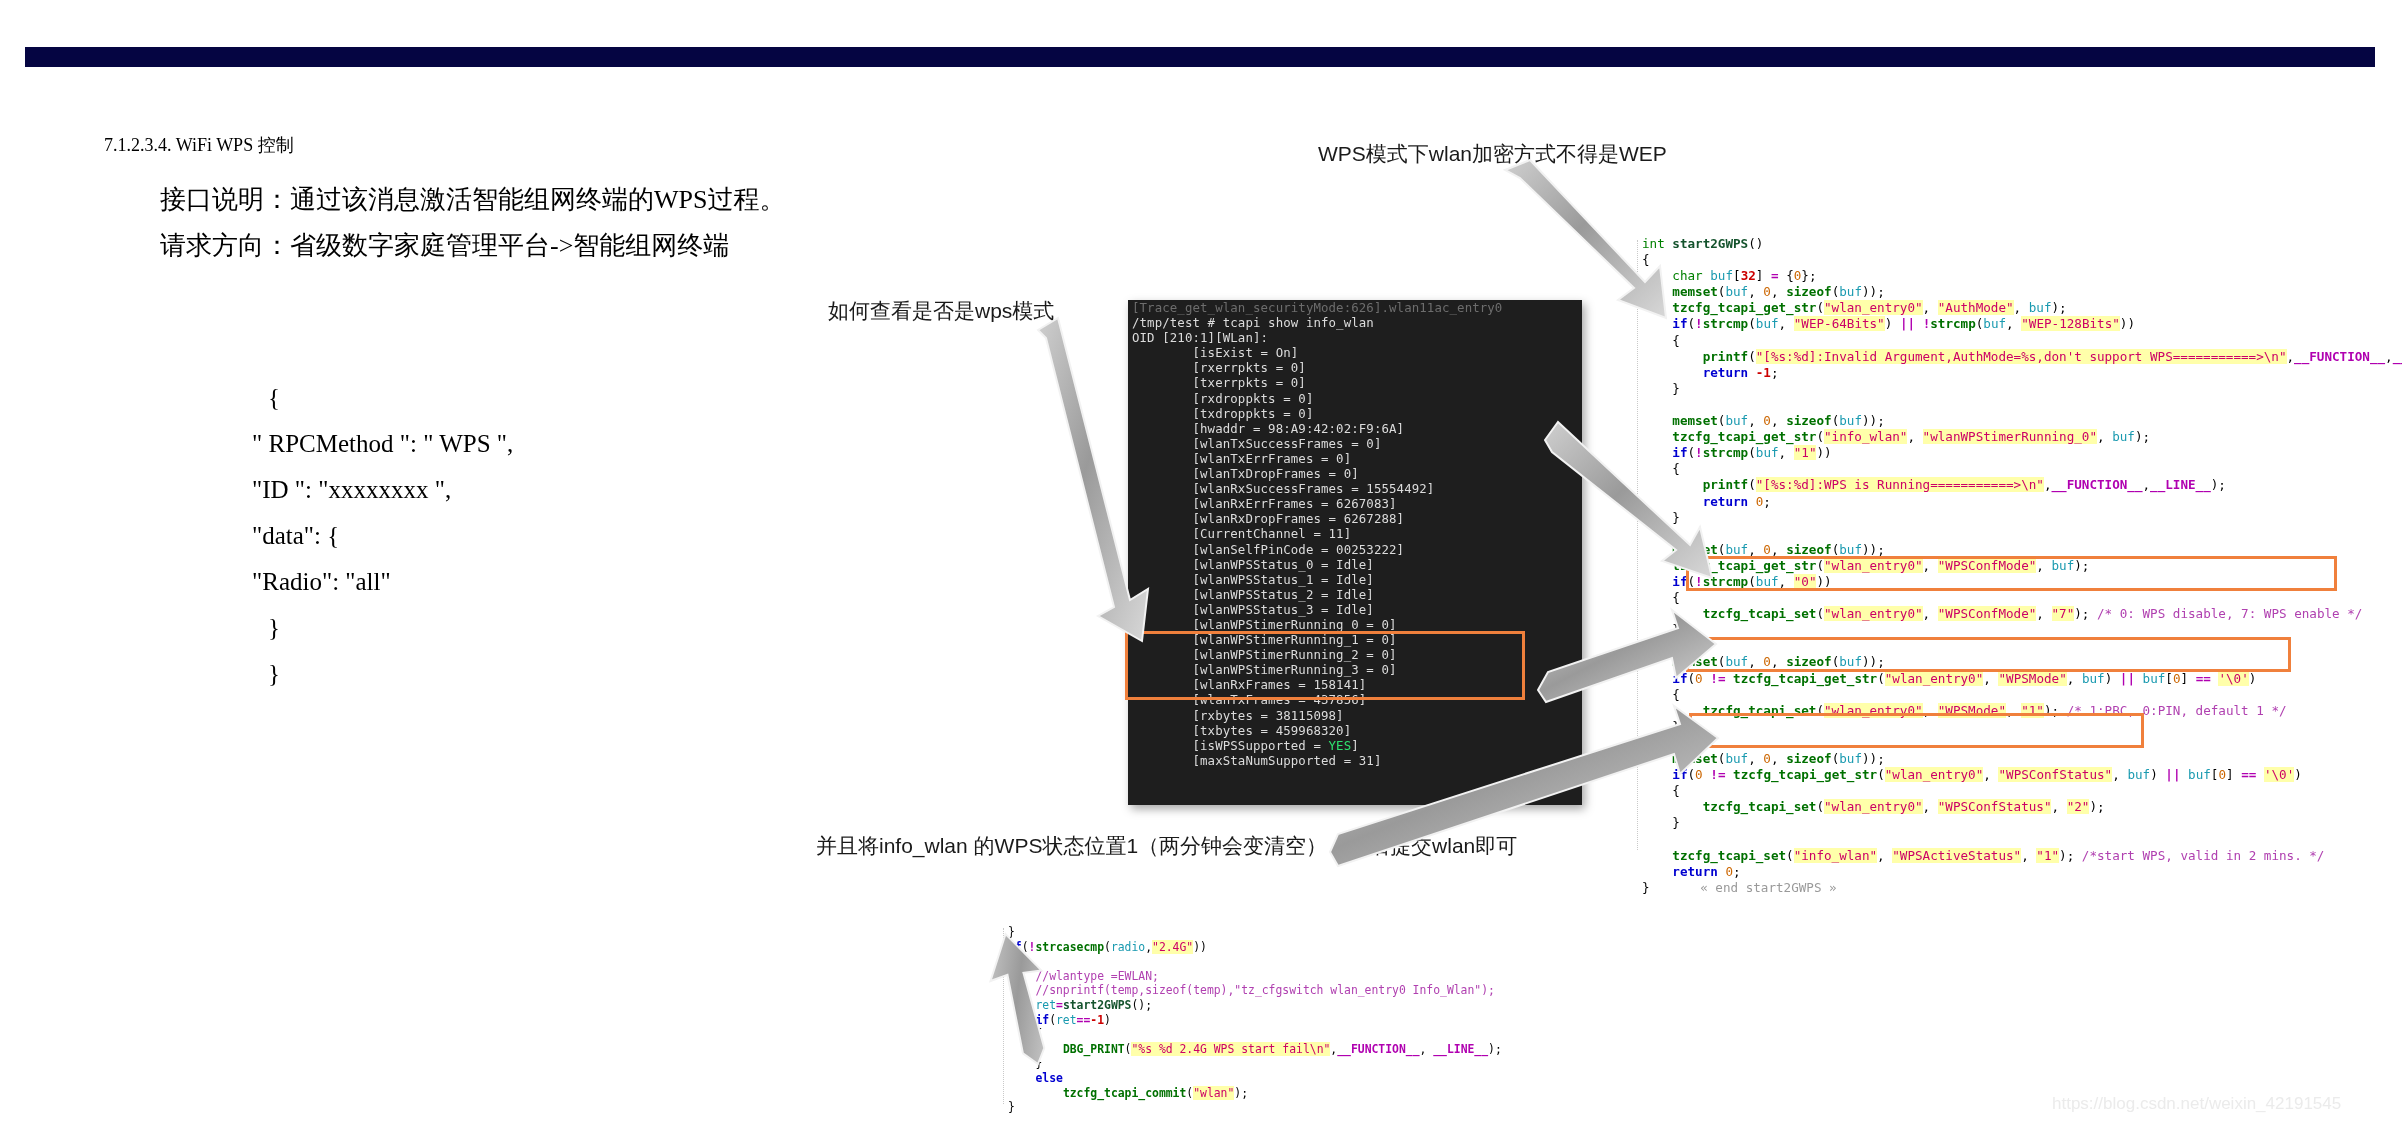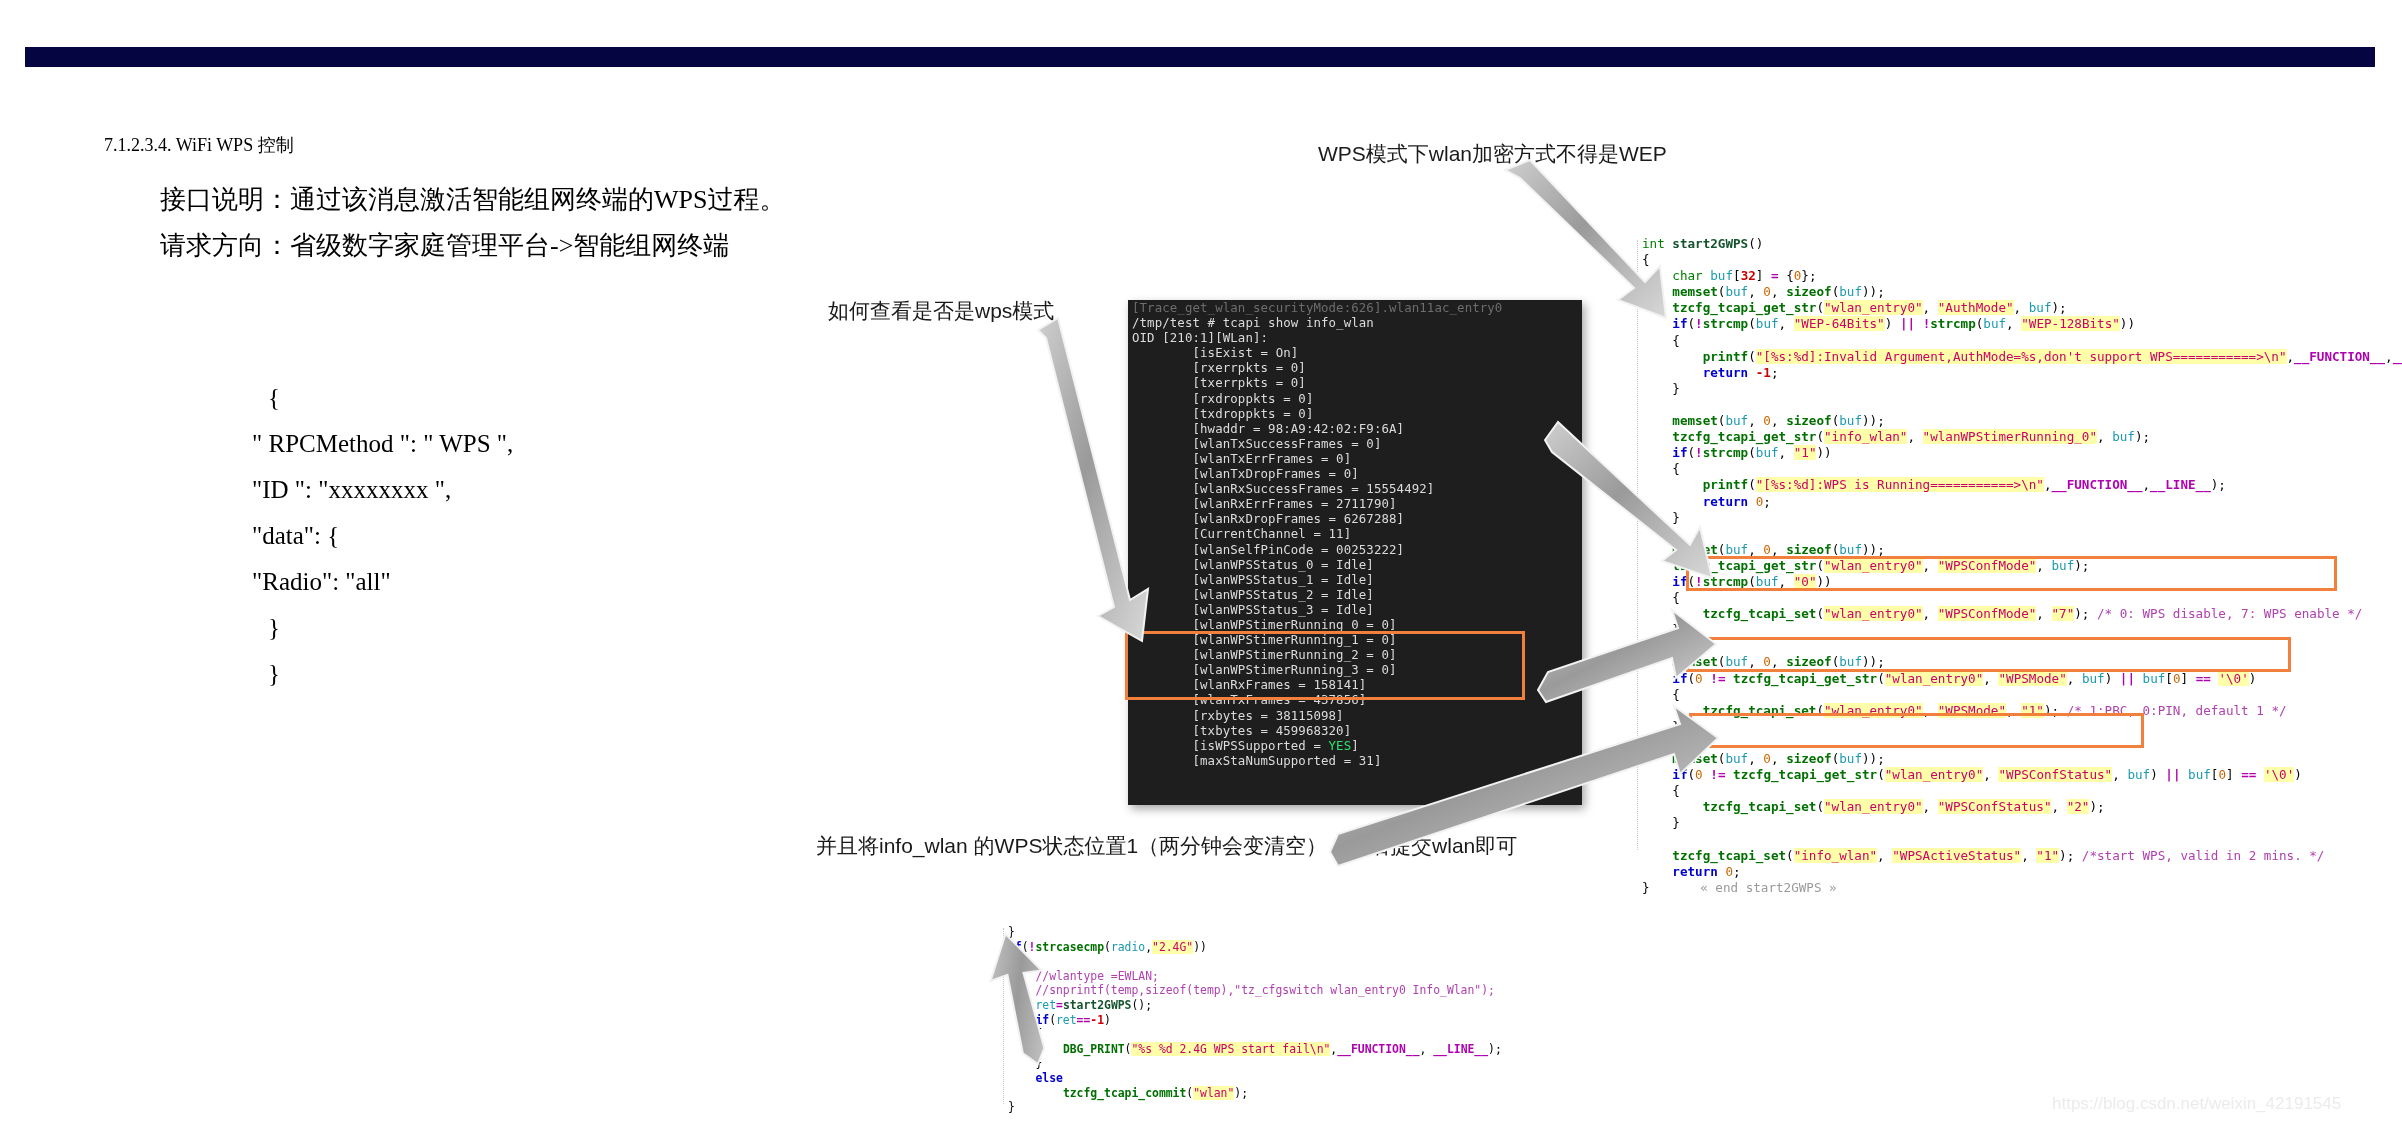--- a/index.html
+++ b/index.html
@@ -133,21 +133,21 @@
       <div class="tline">        [isExist = On]</div>
       <div class="tline">        [rxerrpkts = 0]</div>
       <div class="tline">        [txerrpkts = 0]</div>
       <div class="tline">        [rxdroppkts = 0]</div>
       <div class="tline">        [txdroppkts = 0]</div>
       <div class="tline">        [hwaddr = 98:A9:42:02:F9:6A]</div>
       <div class="tline">        [wlanTxSuccessFrames = 0]</div>
       <div class="tline">        [wlanTxErrFrames = 0]</div>
       <div class="tline">        [wlanTxDropFrames = 0]</div>
       <div class="tline">        [wlanRxSuccessFrames = 15554492]</div>
-      <div class="tline">        [wlanRxErrFrames = 2711790]</div>
+      <div class="tline">        [wlanRxErrFrames = 6267083]</div>
       <div class="tline">        [wlanRxDropFrames = 6267288]</div>
       <div class="tline">        [CurrentChannel = 11]</div>
       <div class="tline">        [wlanSelfPinCode = 00253222]</div>
       <div class="tline">        [wlanWPSStatus_0 = Idle]</div>
       <div class="tline">        [wlanWPSStatus_1 = Idle]</div>
       <div class="tline">        [wlanWPSStatus_2 = Idle]</div>
       <div class="tline">        [wlanWPSStatus_3 = Idle]</div>
       <div class="tline">        [wlanWPStimerRunning_0 = 0]</div>
       <div class="tline">        [wlanWPStimerRunning_1 = 0]</div>
       <div class="tline">        [wlanWPStimerRunning_2 = 0]</div>

